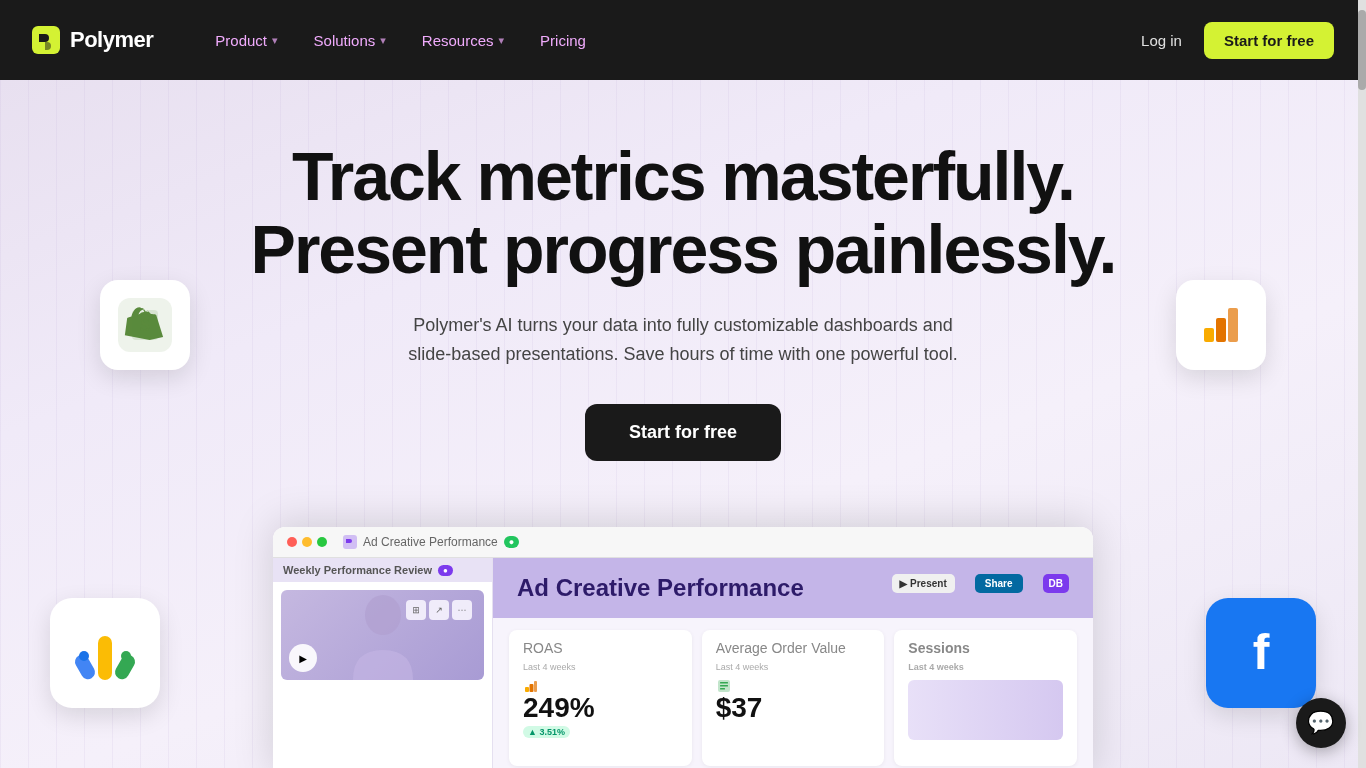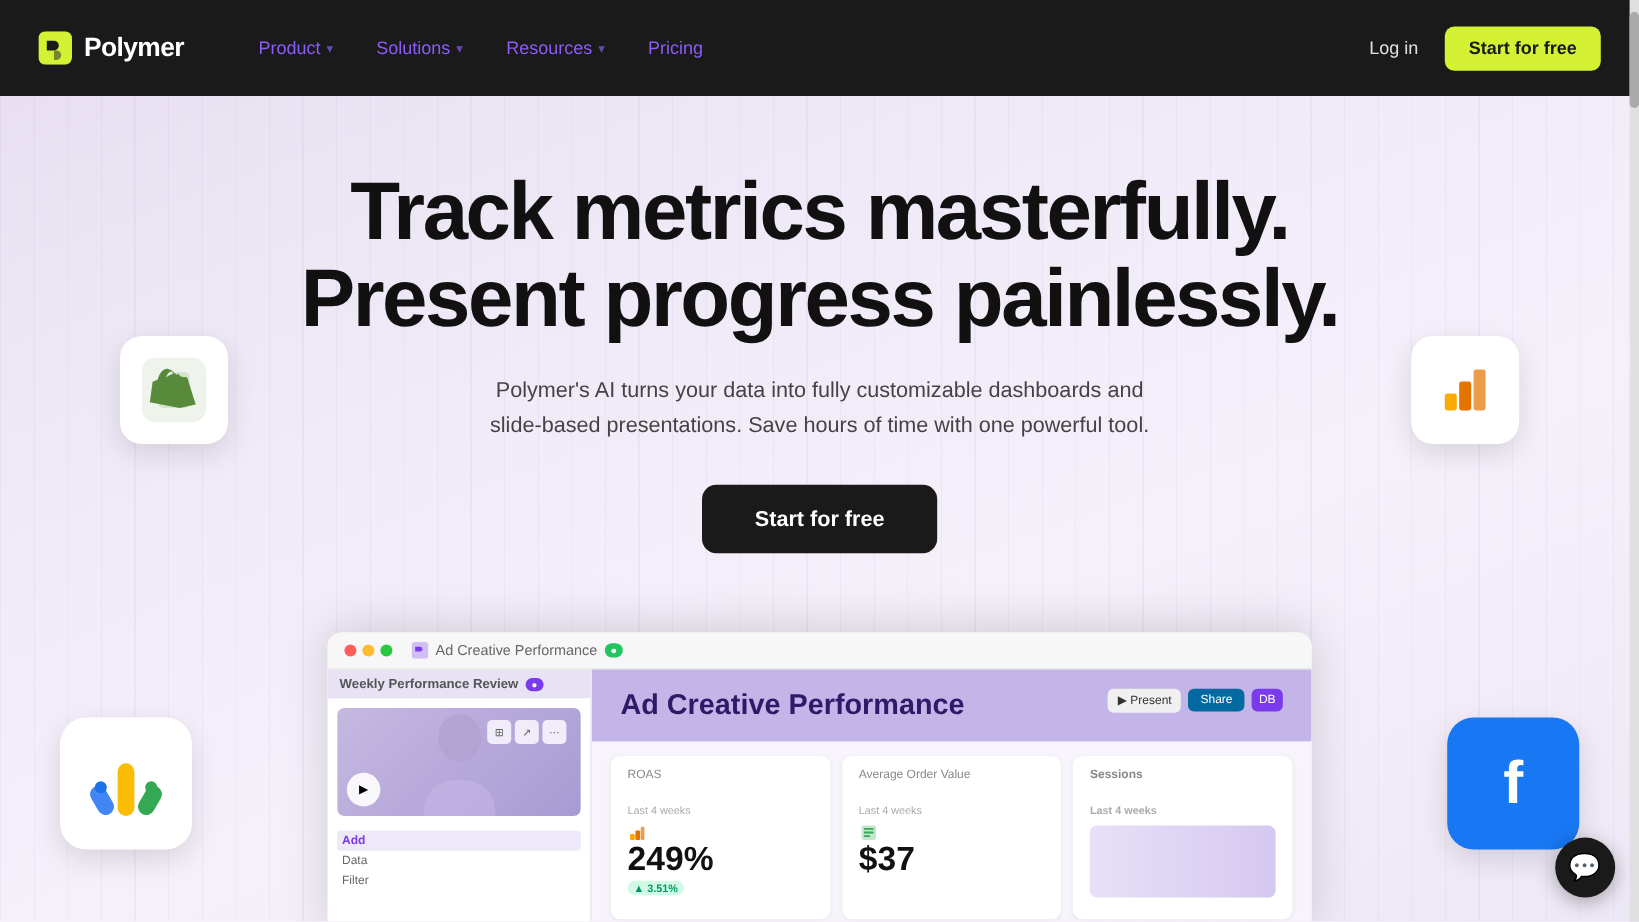--- a/index.html
+++ b/index.html
@@ -31,21 +31,21 @@
       font-weight: 600;
       letter-spacing: -0.5px;
     }
     .nav-links {
       display: flex;
       align-items: center;
       gap: 8px;
       flex: 1;
     }
     .nav-item {
-      color: #8b5cf6;
+      color: #f0abfc;
       font-size: 15px;
       font-weight: 500;
       padding: 8px 14px;
       cursor: pointer;
       display: flex;
       align-items: center;
       gap: 5px;
       border-radius: 6px;
       transition: background 0.15s;
       text-align: center;
@@ -340,22 +340,23 @@
       align-items: flex-start;
       justify-content: space-between;
     }
     .dash-main-title {
       font-size: 24px;
       font-weight: 700;
       color: #2d1b69;
     }
     .dash-controls {
       display: flex;
-      gap: 6px;
-      align-items: flex-start;
+      gap: 20px;
+      align-items: flex-end;
+      font-weight: bold;
     }
     .dash-present-btn {
       background: #f0f0f0;
       color: #333;
       font-size: 10px;
       padding: 4px 8px;
       border-radius: 5px;
       display: flex;
       align-items: center;
       gap: 3px;
@@ -386,23 +387,23 @@
     .metric-card {
       background: #fff;
       border-radius: 8px;
       padding: 10px 14px;
       flex: 1;
       margin-right: 10px;
       box-shadow: 0 1px 4px rgba(0,0,0,0.06);
     }
     .metric-card:last-child { margin-right: 0; font-weight: bold; }
     .metric-label {
-      font-size: 10px;
+      font-size: 14px;
       color: #888;
-      margin-bottom: 19px;
+      margin-bottom: 6px;
     }
     .metric-sublabel {
       font-size: 9px;
       color: #aaa;
       margin-bottom: 6px;
     }
     .metric-value {
       font-size: 28px;
       font-weight: 800;
       color: #111;
@@ -616,25 +617,20 @@
               <path d="M10 90 Q10 60 40 60 Q70 60 70 90" fill="#c5b5e5" opacity="0.6"></path>
             </svg>
           </div>
           <div class="play-btn" style="position:absolute; bottom:8px; left:8px;">▶</div>
           <div class="video-icons" style="position:absolute; top:6px; right:4px; display:flex; gap:3px;">
             <div class="video-icon-btn">⊞</div>
             <div class="video-icon-btn">↗</div>
             <div class="video-icon-btn">⋯</div>
           </div>
         </div>
-        <div class="dash-sidebar-items">
-          <div class="dash-sidebar-item active">Add</div>
-          <div class="dash-sidebar-item">Data</div>
-          <div class="dash-sidebar-item">Filter</div>
-        </div>
       </div>
 
       <div class="dash-right">
         <div class="dash-header-area">
           <h2 class="dash-main-title">Ad Creative Performance</h2>
           <div class="dash-controls">
             <div class="dash-present-btn">▶ Present</div>
             <div class="dash-share-btn">Share</div>
             <div class="dash-db-btn">DB</div>
           </div>

